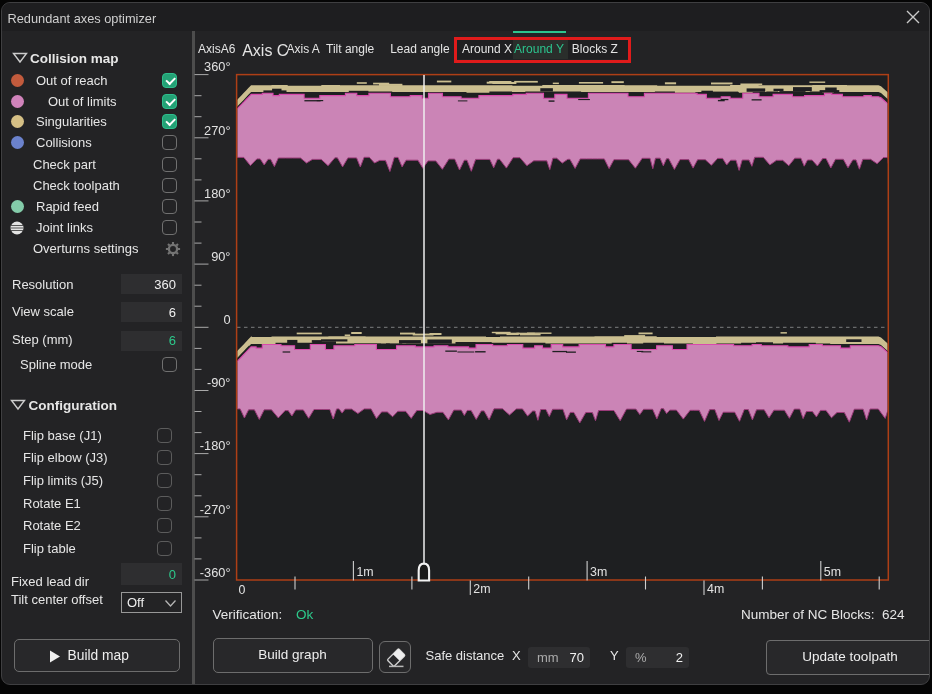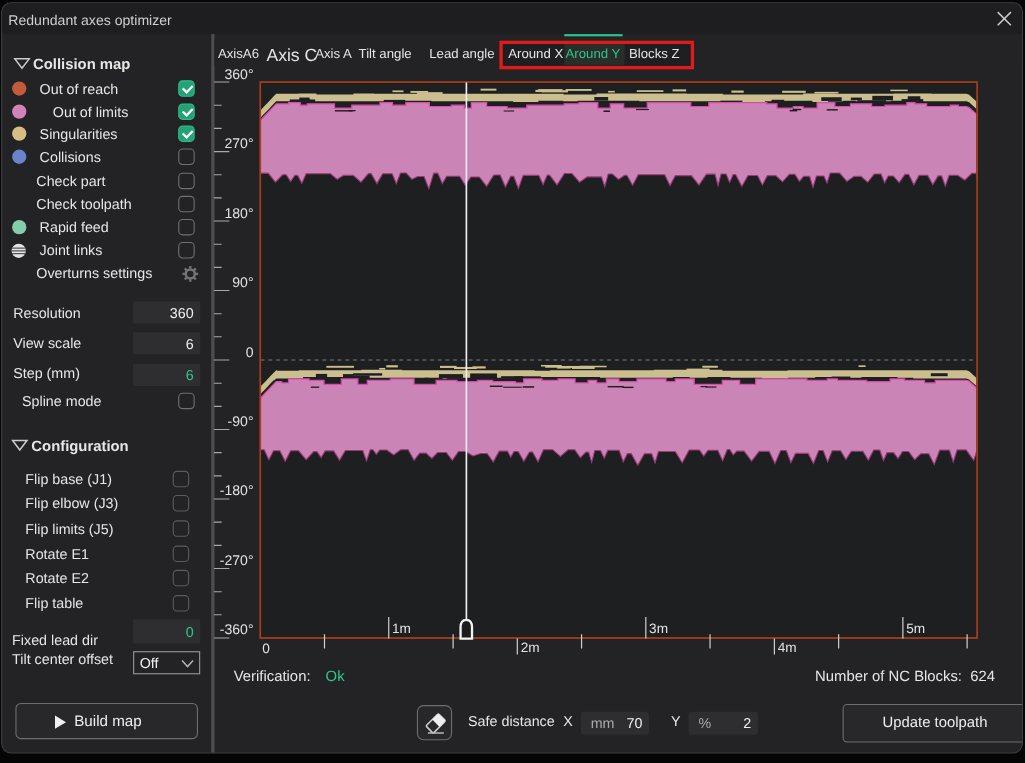--- a/index.html
+++ b/index.html
@@ -289,20 +289,21 @@
       </g>
     <line x1="424" y1="75" x2="424" y2="563.5" stroke="#efefef" stroke-width="1.5"></line>
     <path d="M418.7 580.5 L418.7 570.5 Q418.7 563.6 423.9 563.6 Q429.1 563.6 429.1 570.5 L429.1 580.5 Z" fill="#1b1b1b" stroke="#f2f2f2" stroke-width="2.1"></path>
   </svg>
 
   <div class="lbl" style="left:210.5px;top:603.5px;font-size:13.5px;">Verification:</div>
   <div class="lbl" style="left:294px;top:603.5px;font-size:13.5px;color:#2dc98b;">Ok</div>
   <div class="lbl" style="left:739px;top:603.5px;font-size:13.5px;">Number of NC Blocks:</div>
   <div class="lbl" style="left:880px;top:603.5px;font-size:13.5px;">624</div>
 
+  <div class="btn" style="left:210.5px;top:634.5px;width:160px;height:35px;padding-top:8px;">Build graph</div>
   <div class="btn" style="left:377px;top:638px;width:32px;height:32px;border-radius:6px;border-width:1.5px;">
     <svg style="position:absolute;left:4px;top:3.5px;" width="24" height="24" viewBox="0 0 24 24">
       <g transform="rotate(-45 12 11.5)">
           <rect x="4" y="7" width="16" height="9.4" rx="1.2" fill="none" stroke="#cfcfcf" stroke-width="1.4"></rect>
           <path d="M12.2 7 h6.6 a1.2 1.2 0 0 1 1.2 1.2 v7 a1.2 1.2 0 0 1 -1.2 1.2 h-6.6 Z" fill="#eeeeee"></path>
         </g>
       <line x1="5" y1="20.4" x2="19.5" y2="20.4" stroke="#b9b9b9" stroke-width="1.5"></line>
     </svg>
   </div>
   <div class="lbl" style="left:423.5px;top:645px;">Safe distance</div>

